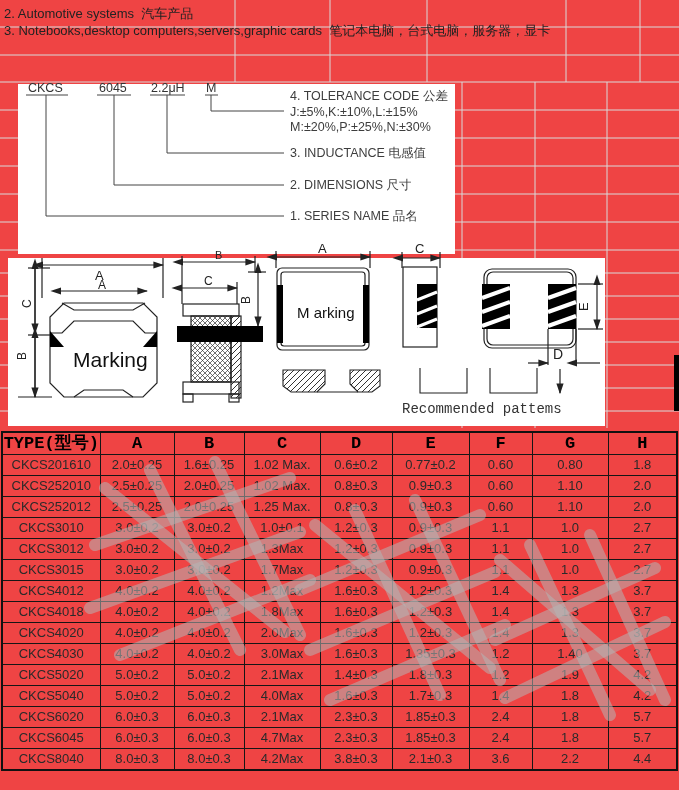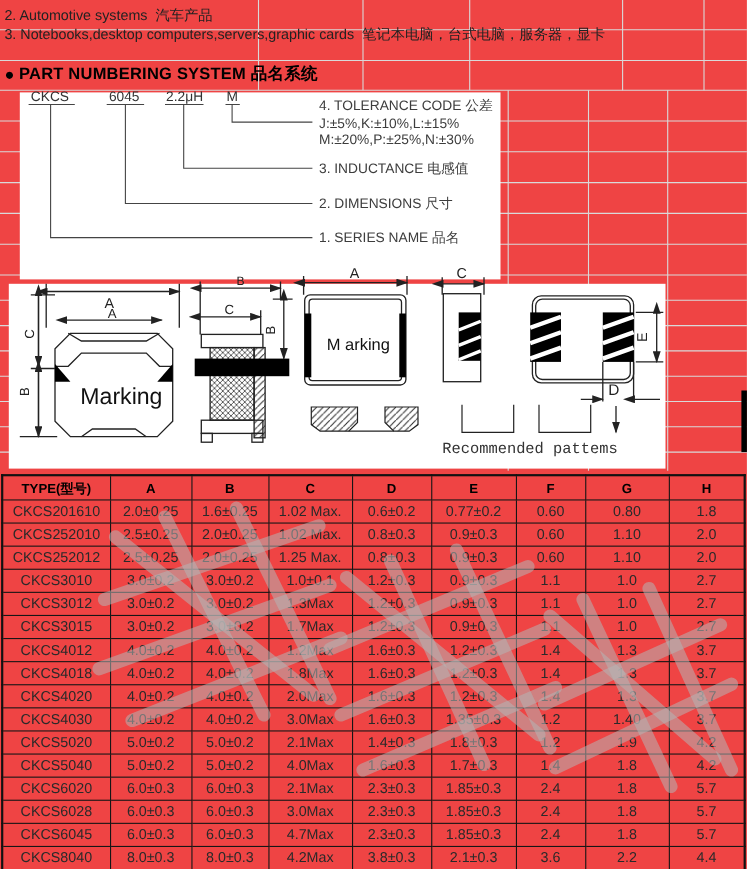--- a/index.html
+++ b/index.html
@@ -12,21 +12,21 @@
   .sechead{font-size:15px;font-weight:bold;color:#000;letter-spacing:0.2px;white-space:pre;}
   .sechead .bullet{font-size:15px;vertical-align:-1px;margin-right:4px;}
   .recnote{font-size:14px;color:#333;font-family:Liberation Mono, monospace;}
   svg text{font-family:"Liberation Sans","DejaVu Sans",sans-serif;}
   
   .dimtable{border-collapse:collapse;table-layout:fixed;width:676px;background:transparent;}
   .dimtable th,.dimtable td{
     border:1px solid #161616;text-align:center;vertical-align:middle;
     padding:0;font-size:13px;color:#2a2a2a;height:20px;line-height:20px;overflow:hidden;
   }
-  .dimtable th{font-weight:bold;font-size:12px;color:#000;height:21px;}
+  .dimtable th{font-weight:bold;font-size:17px;color:#000;height:21px;font-family:Liberation Mono, monospace;}
   .dimtable{border:2px solid #111;}
   .z0{z-index:0}.z1{z-index:1}.z2{z-index:2}.z4{z-index:4}
 </style>
 </head>
 <body>
 
 <div class="page">
 
   <svg class="abs z0" style="left:0;top:0" width="679" height="790">
     <g stroke="#d9d9d9" stroke-width="1">
@@ -55,21 +55,20 @@
         <line x1="535" y1="82" x2="535" y2="428"></line>
         <line x1="607" y1="82" x2="607" y2="428"></line>
     </g>
     <rect x="18" y="84" width="437" height="170" fill="#ffffff"></rect>
     <rect x="8" y="258" width="597" height="168" fill="#ffffff"></rect>
     <rect x="674" y="355" width="5" height="56" fill="#000"></rect>
   </svg>
 
   <div class="abs z2 toptext" style="left:4px;top:5px">2. Automotive systems  汽车产品</div>
   <div class="abs z2 toptext" style="left:4px;top:22px">3. Notebooks,desktop computers,servers,graphic cards  笔记本电脑，台式电脑，服务器，显卡</div>
-  <div class="abs z2 sechead" style="left:4px;top:58px"><span class="bullet">●</span><span>PART NUMBERING SYSTEM 品名系统</span></div>
 
   <svg class="abs z2" style="left:0;top:82px" width="679" height="176">
     <defs>
       <marker id="ah" markerWidth="8" markerHeight="6" refX="7" refY="3" orient="auto">
           <path d="M0,0 L8,3 L0,6 Z" fill="#333"></path>
         </marker>
       <marker id="ahs" markerWidth="8" markerHeight="6" refX="1" refY="3" orient="auto-start-reverse">
           <path d="M0,0 L8,3 L0,6 Z" fill="#333"></path>
         </marker>
     </defs>
@@ -372,31 +371,20 @@
             <td>1.7±0.3</td>
             <td>1.4</td>
             <td>1.8</td>
             <td>4.2</td>
           </tr>
           <tr>
             <td>CKCS6020</td>
             <td>6.0±0.3</td>
             <td>6.0±0.3</td>
             <td>2.1Max</td>
-            <td>2.3±0.3</td>
-            <td>1.85±0.3</td>
-            <td>2.4</td>
-            <td>1.8</td>
-            <td>5.7</td>
-          </tr>
-          <tr>
-            <td>CKCS6028</td>
-            <td>6.0±0.3</td>
-            <td>6.0±0.3</td>
-            <td>3.0Max</td>
             <td>2.3±0.3</td>
             <td>1.85±0.3</td>
             <td>2.4</td>
             <td>1.8</td>
             <td>5.7</td>
           </tr>
           <tr>
             <td>CKCS6045</td>
             <td>6.0±0.3</td>
             <td>6.0±0.3</td>

